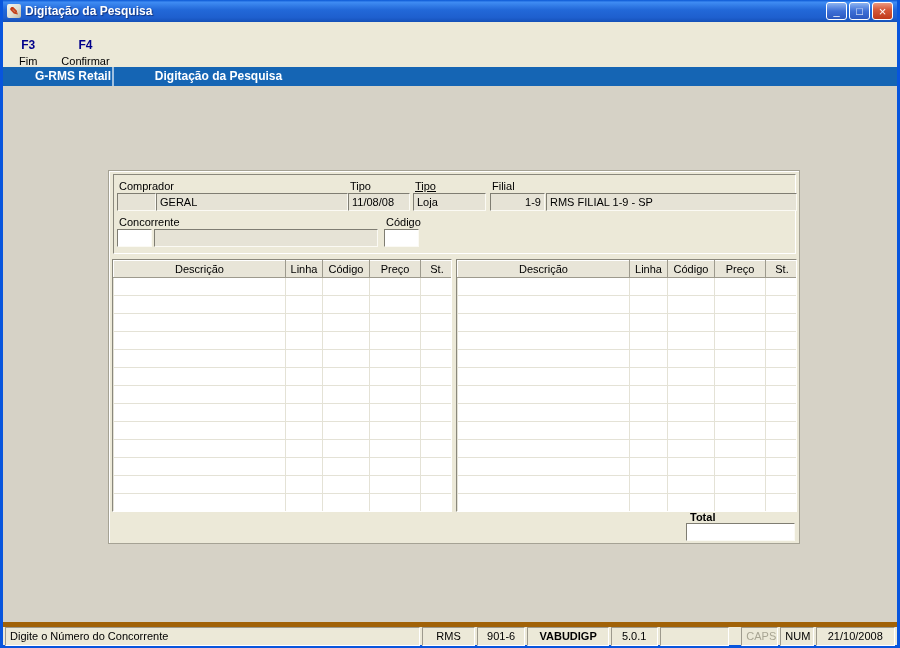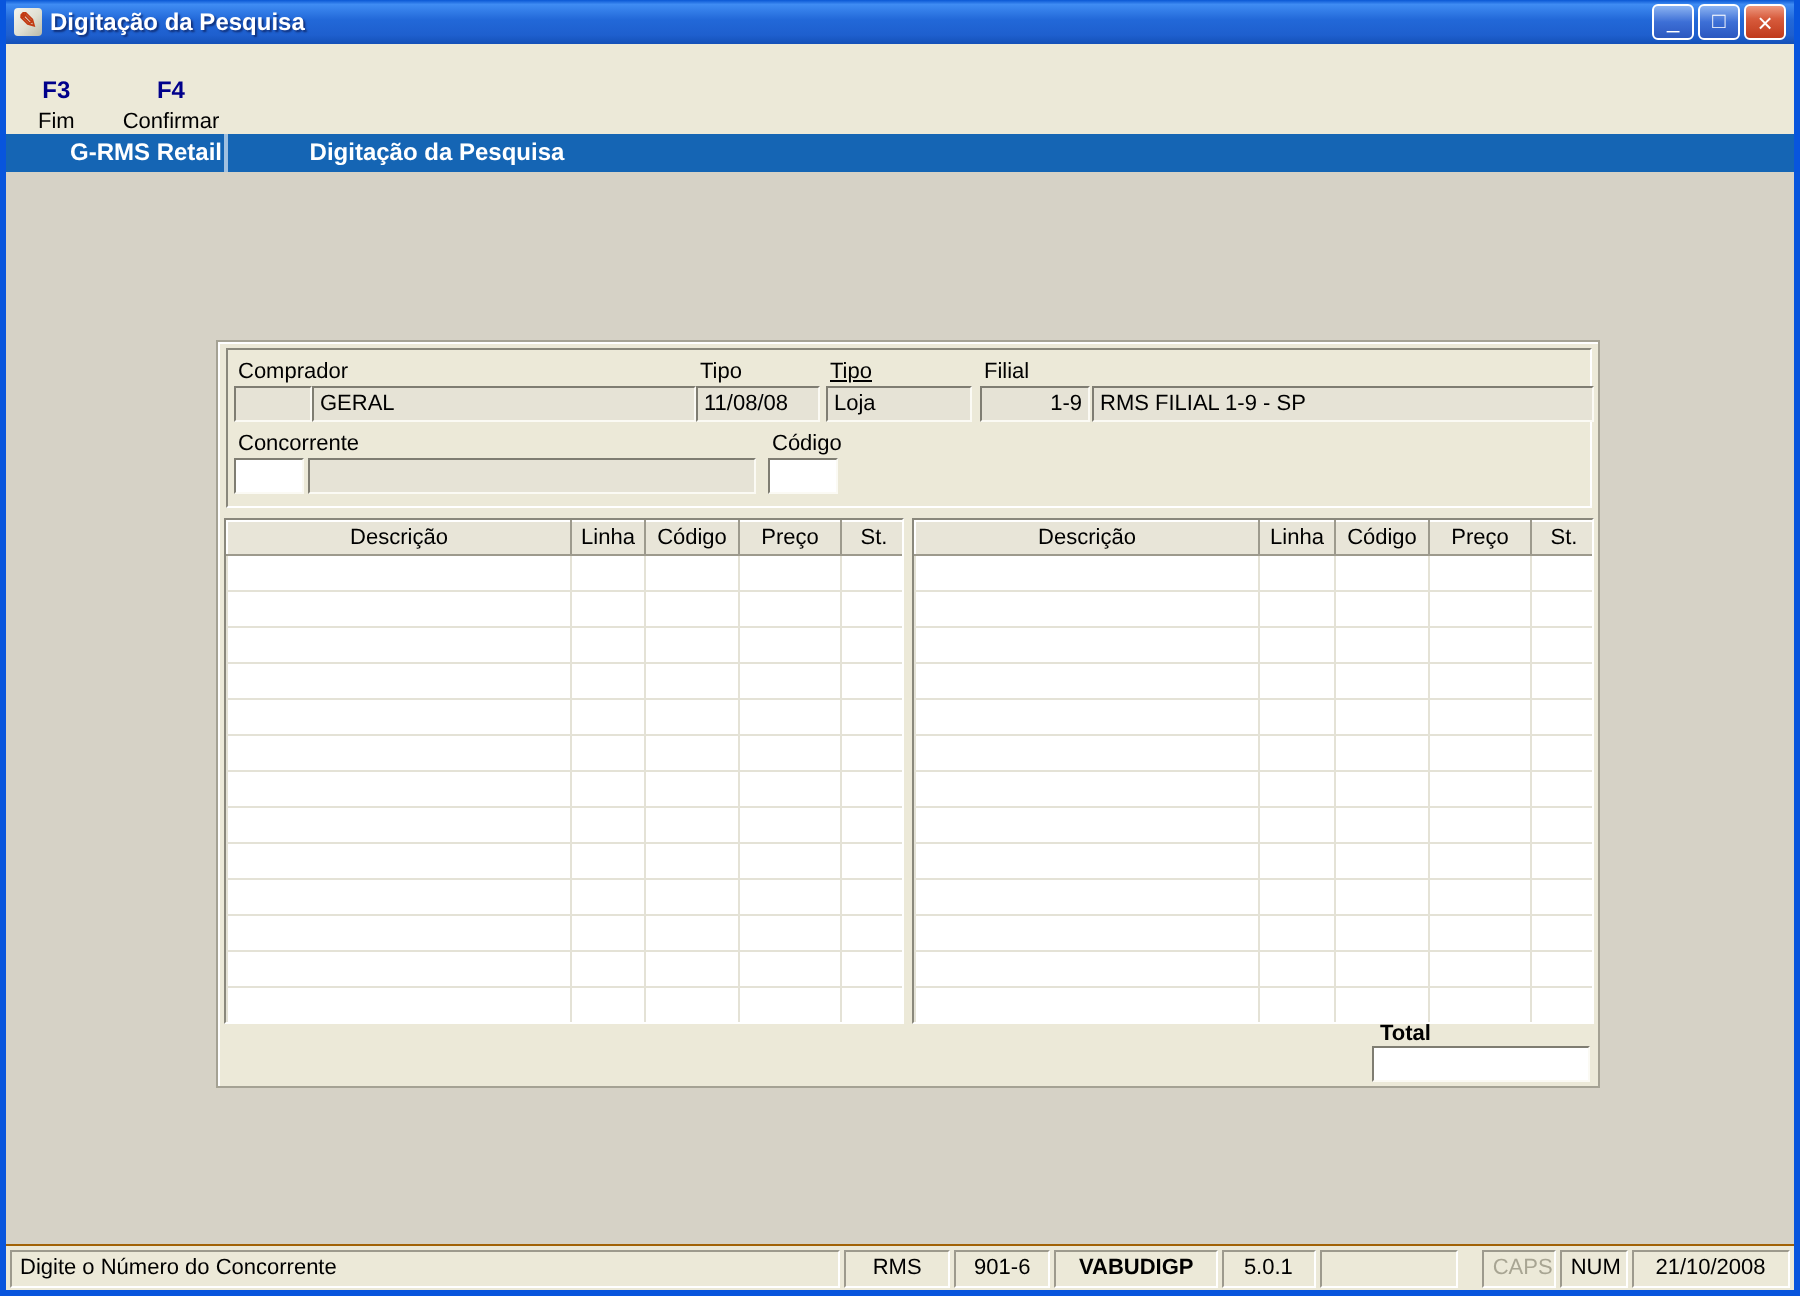--- a/index.html
+++ b/index.html
@@ -77,21 +77,21 @@
   }
   table.grid td { height:18px; background:#FFF; border:1px solid #E4E2D6; }
   .total-label { position:absolute; left:581px; top:340px; font-weight:bold; font-size:11px; }
   .total-input {
     position:absolute; left:577px; top:352px; width:109px; height:18px;
     border:1px solid; border-color:#7F7D72 #FBFAF4 #FBFAF4 #7F7D72;
     background:#FFF; font-family:inherit; font-size:11px; padding:0 3px;
   }
   
   .statusbar {
-    height:23px; background:#ECE9D8; border-top:1px solid #a16207;
+    height:23px; background:#ECE9D8; border-top:5px solid #a16207;
     display:flex; align-items:center; padding:1px 2px; gap:2px; font-size:11px;
   }
   .sb-seg {
     height:19px; line-height:17px; padding:0 4px; background:#ECE9D8; overflow:hidden; white-space:nowrap;
     border:1px solid; border-color:#9D9A8D #FFFFFF #FFFFFF #9D9A8D;
   }
   .sb-message { width:430px; }
   .sb-sys { width:54px; text-align:center; }
   .sb-term { width:50px; text-align:center; }
   .sb-prog { width:84px; text-align:center;font-weight:bold; }

